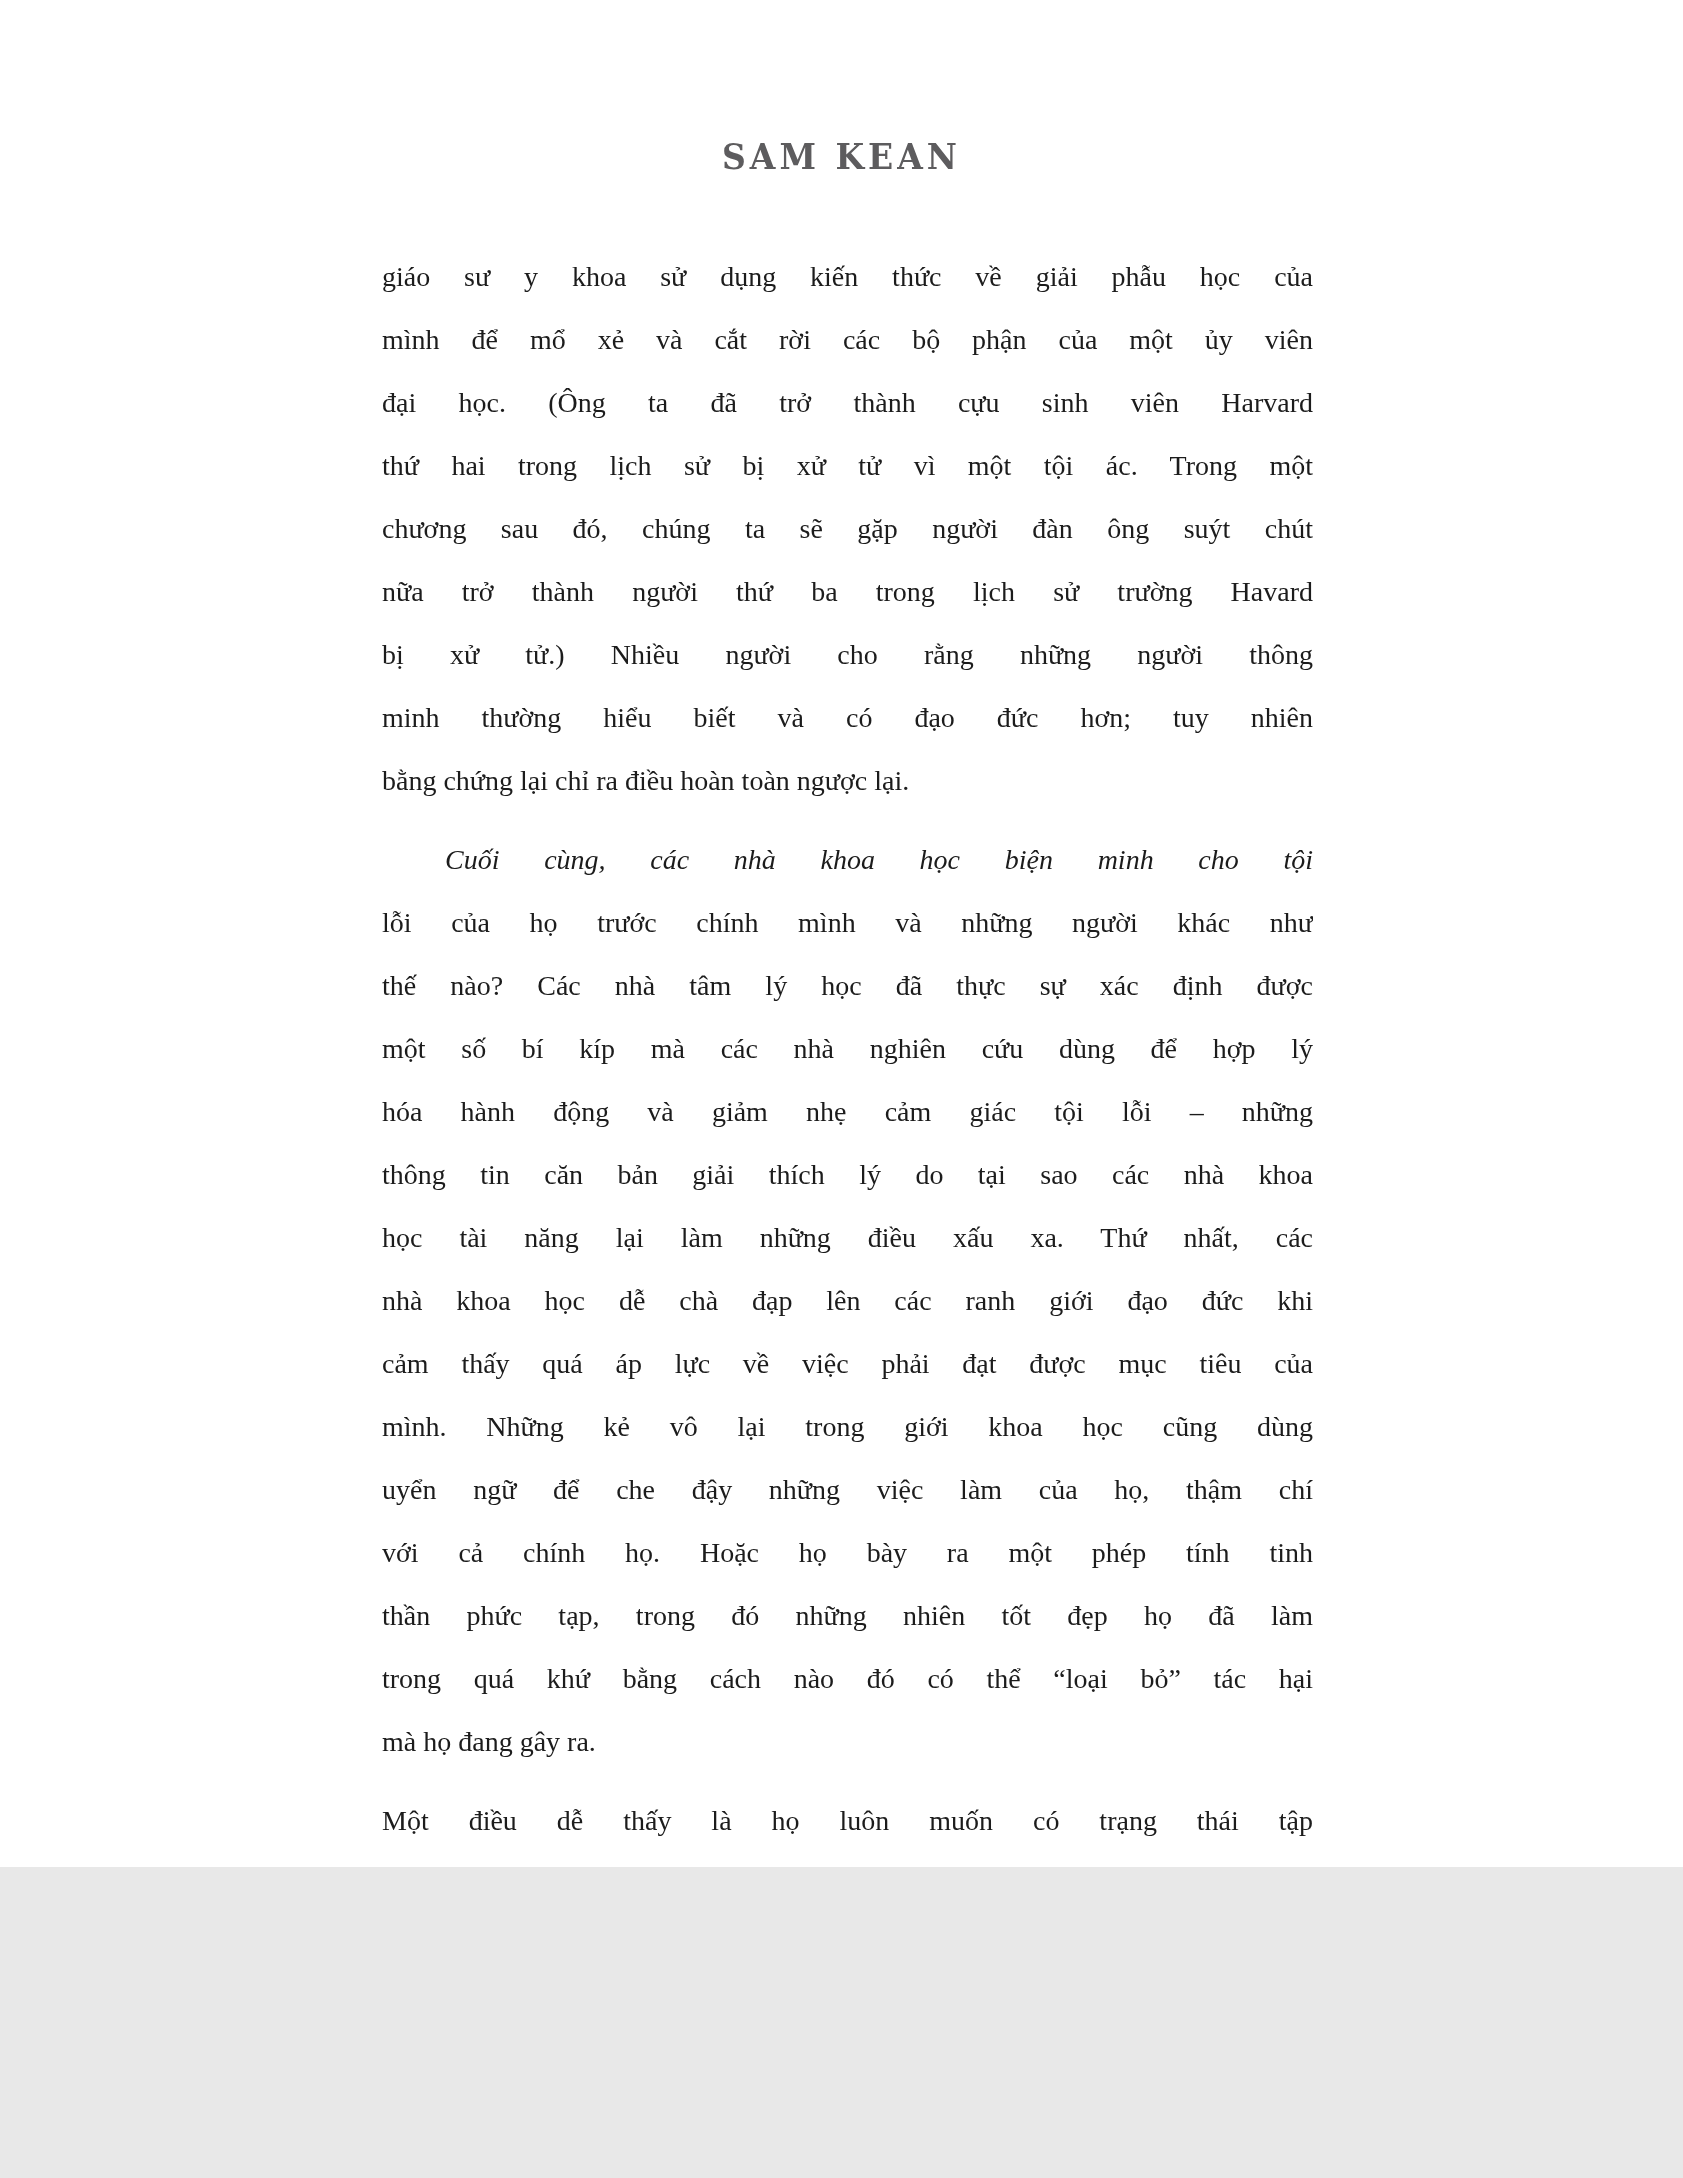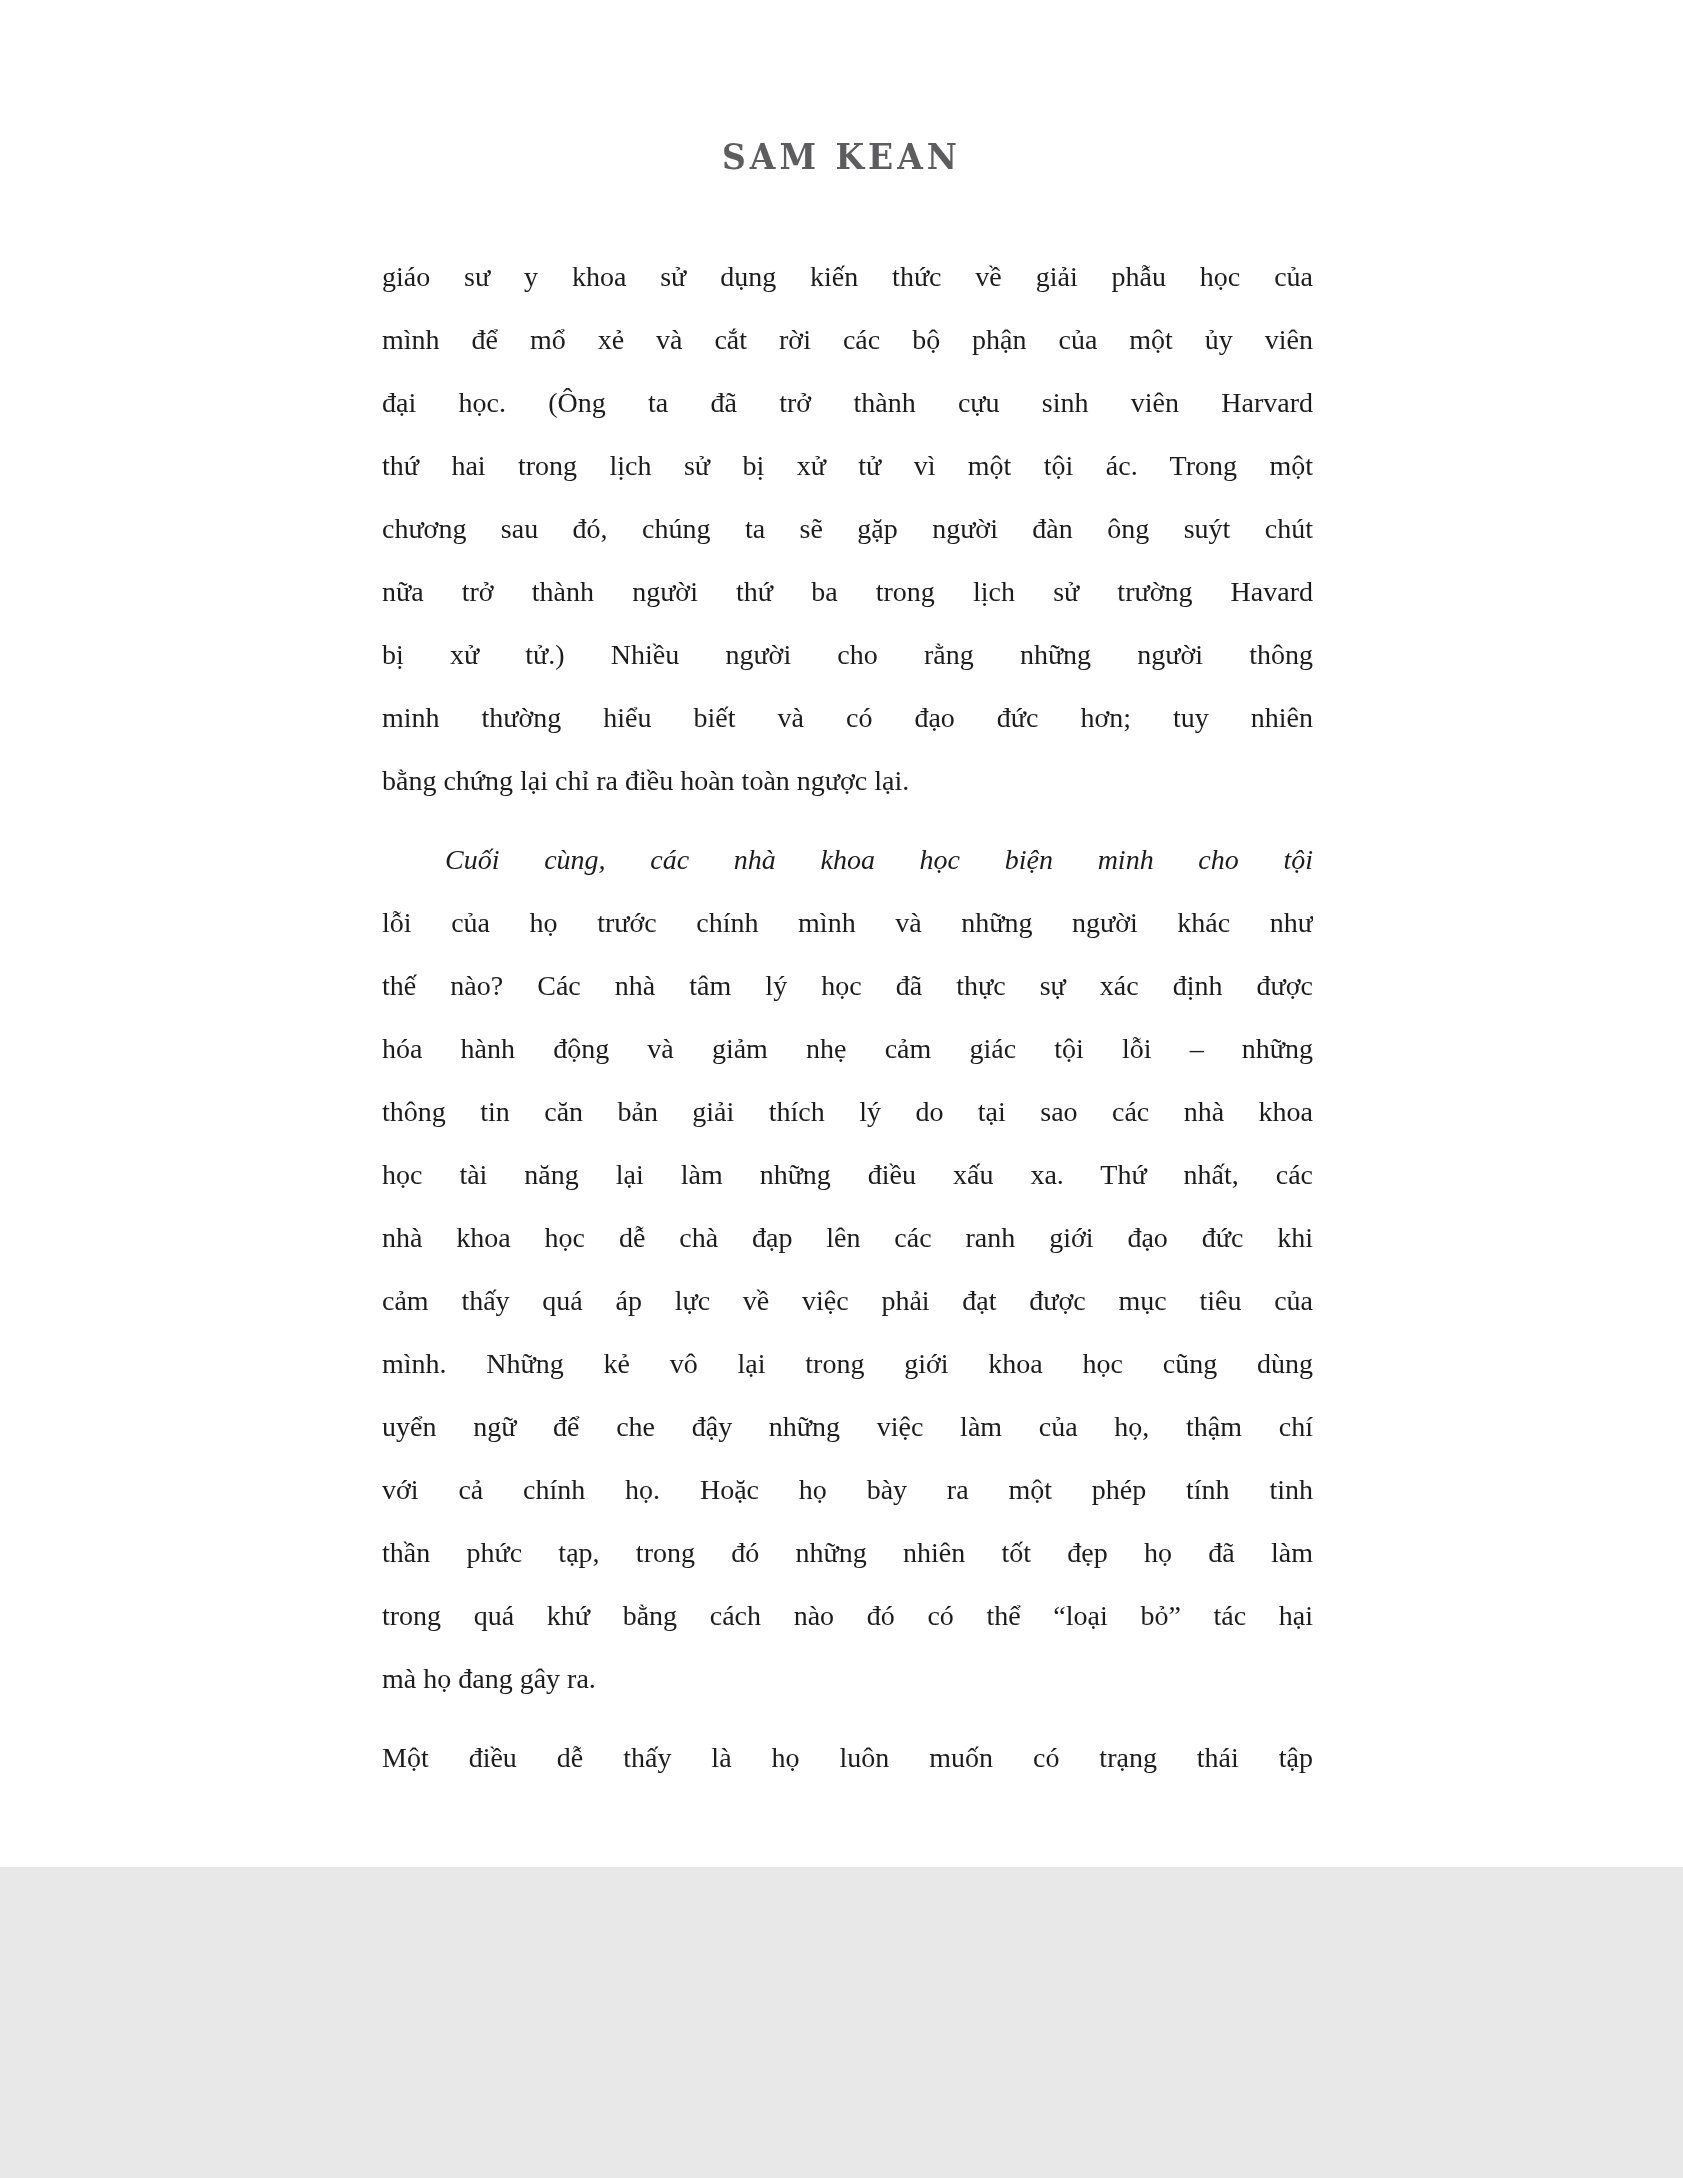--- a/index.html
+++ b/index.html
@@ -81,20 +81,21 @@
         <div class="line">chương sau đó, chúng ta sẽ gặp người đàn ông suýt chút</div>
         <div class="line">nữa trở thành người thứ ba trong lịch sử trường Havard</div>
         <div class="line">bị xử tử.) Nhiều người cho rằng những người thông</div>
         <div class="line">minh thường hiểu biết và có đạo đức hơn; tuy nhiên</div>
         <div class="line last-left">bằng chứng lại chỉ ra điều hoàn toàn ngược lại.</div>
       </div>
       <div class="paragraph">
         <div class="line indent">Cuối cùng, các nhà khoa học biện minh cho tội</div>
         <div class="line">lỗi của họ trước chính mình và những người khác như</div>
         <div class="line">thế nào? Các nhà tâm lý học đã thực sự xác định được</div>
+        <div class="line">một số bí kíp mà các nhà nghiên cứu dùng để hợp lý</div>
         <div class="line">hóa hành động và giảm nhẹ cảm giác tội lỗi – những</div>
         <div class="line">thông tin căn bản giải thích lý do tại sao các nhà khoa</div>
         <div class="line">học tài năng lại làm những điều xấu xa. Thứ nhất, các</div>
         <div class="line">nhà khoa học dễ chà đạp lên các ranh giới đạo đức khi</div>
         <div class="line">cảm thấy quá áp lực về việc phải đạt được mục tiêu của</div>
         <div class="line">mình. Những kẻ vô lại trong giới khoa học cũng dùng</div>
         <div class="line">uyển ngữ để che đậy những việc làm của họ, thậm chí</div>
         <div class="line">với cả chính họ. Hoặc họ bày ra một phép tính tinh</div>
         <div class="line">thần phức tạp, trong đó những nhiên tốt đẹp họ đã làm</div>
         <div class="line">trong quá khứ bằng cách nào đó có thể “loại bỏ” tác hại</div>

